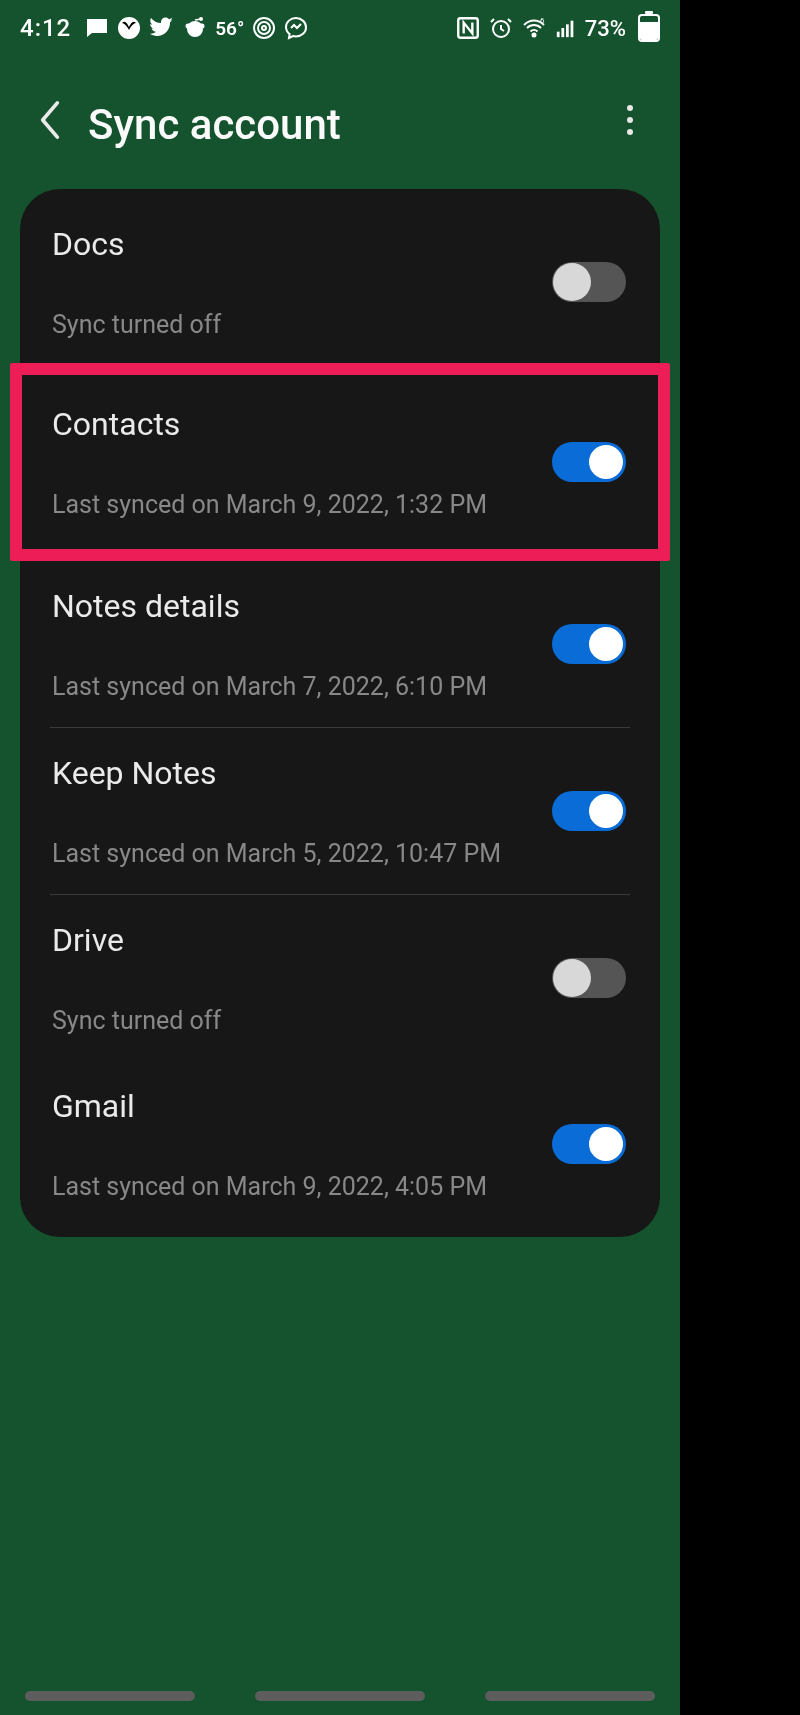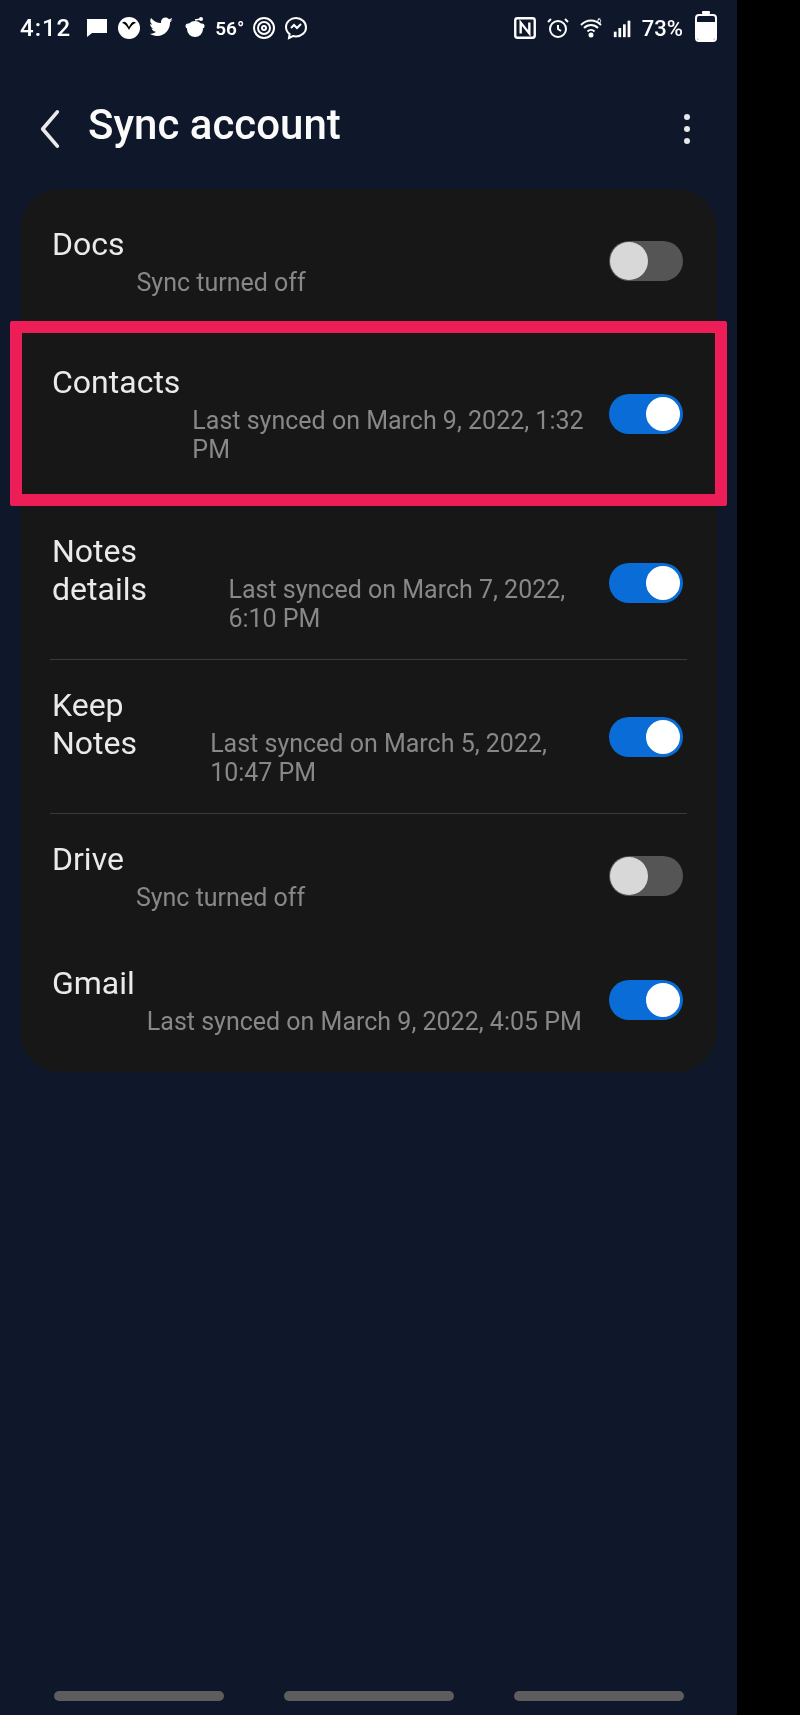--- a/index.html
+++ b/index.html
@@ -1,47 +1,47 @@
 <!DOCTYPE html>
 <html><head>
 <meta charset="utf-8">
 <style>
   * { margin: 0; padding: 0; box-sizing: border-box; }
   html, body { width: 800px; height: 1715px; background: #000; color: #e8e8e8; font-family: -apple-system, "Segoe UI", Roboto, Arial, sans-serif; }
-  .screen { width: 737px; height: 1715px; position: relative; background: #0f172a; overflow: hidden; }
+  .screen { width: 680px; height: 1715px; position: relative; background: #14532d; overflow: hidden; }
 
   
   .status-bar { height: 50px; display: flex; align-items: center; justify-content: space-between; padding: 6px 20px 0 20px; color: #fff; font-size: 24px; }
   .status-left, .status-right { display: flex; align-items: center; gap: 8px; }
   .status-left .clock { font-weight: 500; margin-right: 6px; letter-spacing: 1px;}
   .status-icon { display:inline-flex; align-items:center; justify-content:center; }
   .temp { font-size: 19px; font-weight:600; }
   .battery-text { font-size: 22px; margin-right:4px; font-weight:500; }
   .battery-shell { width: 22px; height: 28px; border: 2px solid #fff; border-radius: 4px; position: relative; display:flex; align-items:flex-end; }
   .battery-shell::before { content:""; position:absolute; top:-5px; left:5px; right:5px; height:3px; background:#fff; border-radius:1px;}
   .battery-fill { background:#fff; width:100%; height:73%; border-radius:0 0 2px 2px;}
 
   
-  .header { display: flex; align-items: flex-end; padding: 50px 30px 40px 30px; }
+  .header { display: flex; align-items: flex-start; padding: 50px 30px 40px 30px; }
   .back-btn { width: 40px; height: 40px; display:flex; align-items:center; justify-content:center; margin-right: 18px; }
   .title { font-size: 42px; font-weight: 500; color:#fafafa; flex:1;}
   .more-btn { width: 40px; height:40px; display:flex; align-items:center; justify-content:center;}
   .dot { width:6px; height:6px; background:#e8e8e8; border-radius:50%; margin:3px 0;}
 
   
   .account-row { display:flex; align-items:center; padding: 20px 40px 50px 50px; gap: 28px; }
   .google-icon { width: 72px; height: 72px; background:#f5f5f5; border-radius: 22px; display:flex; align-items:center; justify-content:center; }
   .account-info { display:flex; flex-direction:column; gap:6px; }
   .account-email { width: 330px; height: 34px; background: #2a2a2a; border-radius: 8px; filter: blur(6px); }
   .account-type { font-size: 26px; color:#9a9a9a; margin-top:4px;}
 
   
   .panel { margin: 0 20px; background:#171717; border-radius: 40px; padding: 10px 0; }
   .sync-item { display:flex; align-items:center; padding: 26px 34px 26px 32px; position:relative; }
-  .sync-text { flex:1; display:flex; flex-direction:row; gap:12px; }
+  .sync-text { flex:1; display:flex; flex-direction:column; gap:4px; }
   .sync-title { font-size: 32px; color:#eaeaea; }
   .sync-sub { font-size: 25px; color:#888;margin-top:43px; }
   .divider { height:1px; background:#3a3a3a; margin: 0 30px; }
 
   
   .toggle { width:74px; height:40px; border-radius:20px; position:relative; }
   .toggle.off { background:#555; }
   .toggle.on { background:#0a6cd6; }
   .toggle .knob { position:absolute; width:38px; height:38px; background:#fff; border-radius:50%; top:1px; }
   .toggle.off .knob { left:1px; background:#d8d8d8; }

